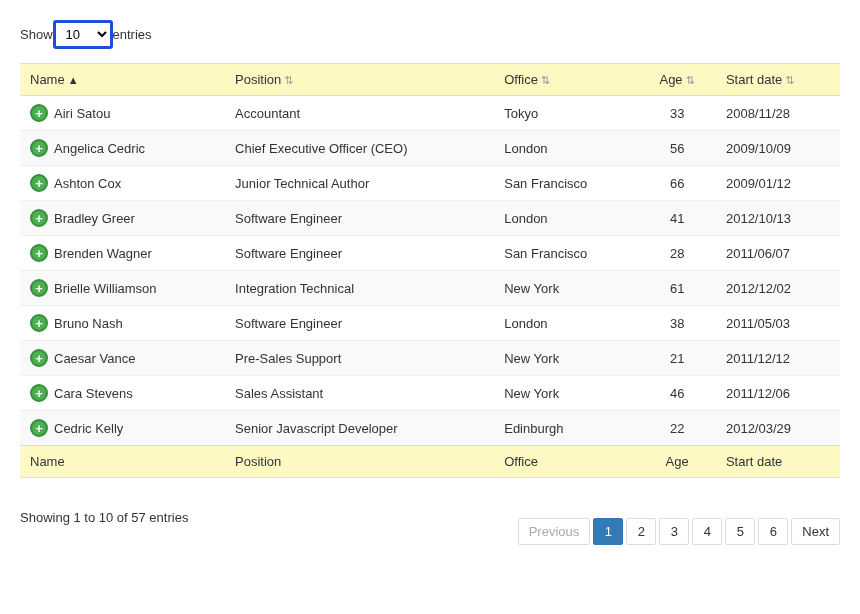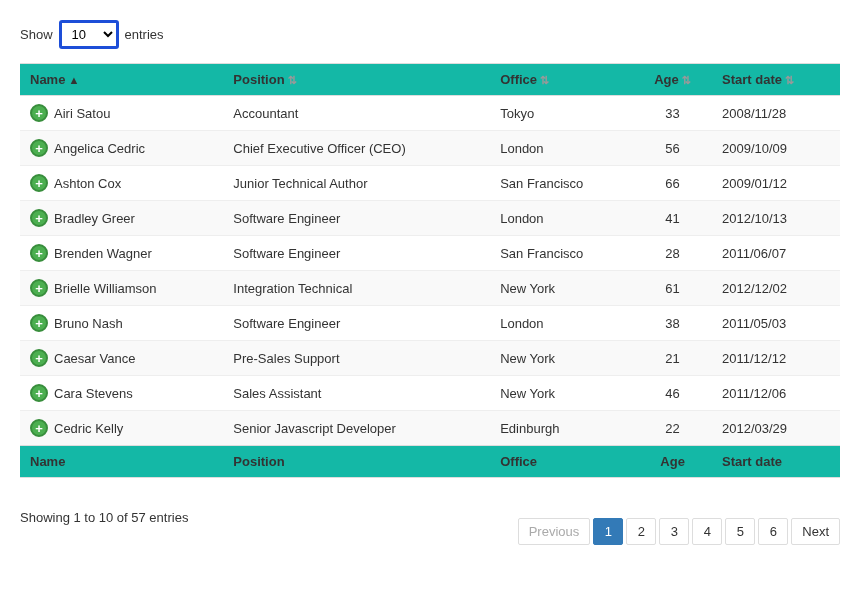--- a/index.html
+++ b/index.html
@@ -15,21 +15,20 @@
     .top-controls {
       display: flex;
       justify-content: space-between;
       align-items: center;
       margin-bottom: 14px;
     }
 
     .show-entries {
       display: flex;
       align-items: center;
-      gap: 6px;
     }
 
     .show-entries select {
       border: 3px solid #1d4ed8;
       border-radius: 3px;
       padding: 3px 6px;
       font-size: 13px;
       background: #fff;
     }
 
@@ -46,24 +45,24 @@
       font-size: 13px;
       width: 200px;
     }
 
     table {
       width: 100%;
       border-collapse: collapse;
     }
 
     thead tr th, tfoot tr th {
-      background: #14b8a6;
+      background: #fef9c3;
       padding: 8px 10px;
       text-align: left;
-      font-weight: bold;
+      font-weight: normal;
       border-top: 1px solid #ddd;
       border-bottom: 1px solid #ddd;
       position: relative;
       cursor: pointer;
       white-space: nowrap;
     }
 
     thead tr th.sortable::after {
       content: ' ⇅';
       font-size: 11px;

